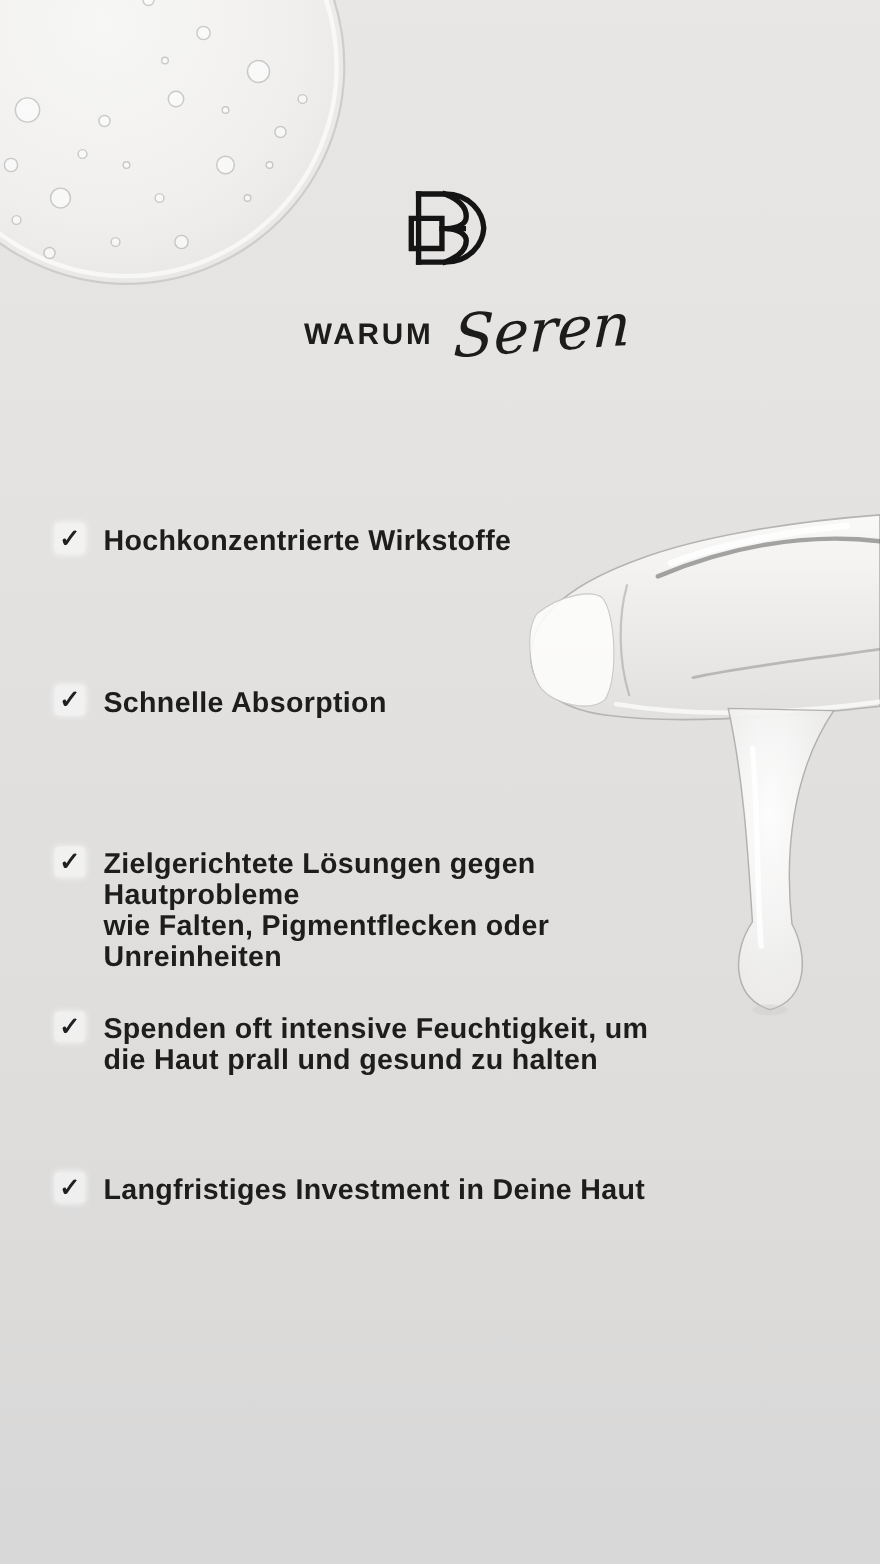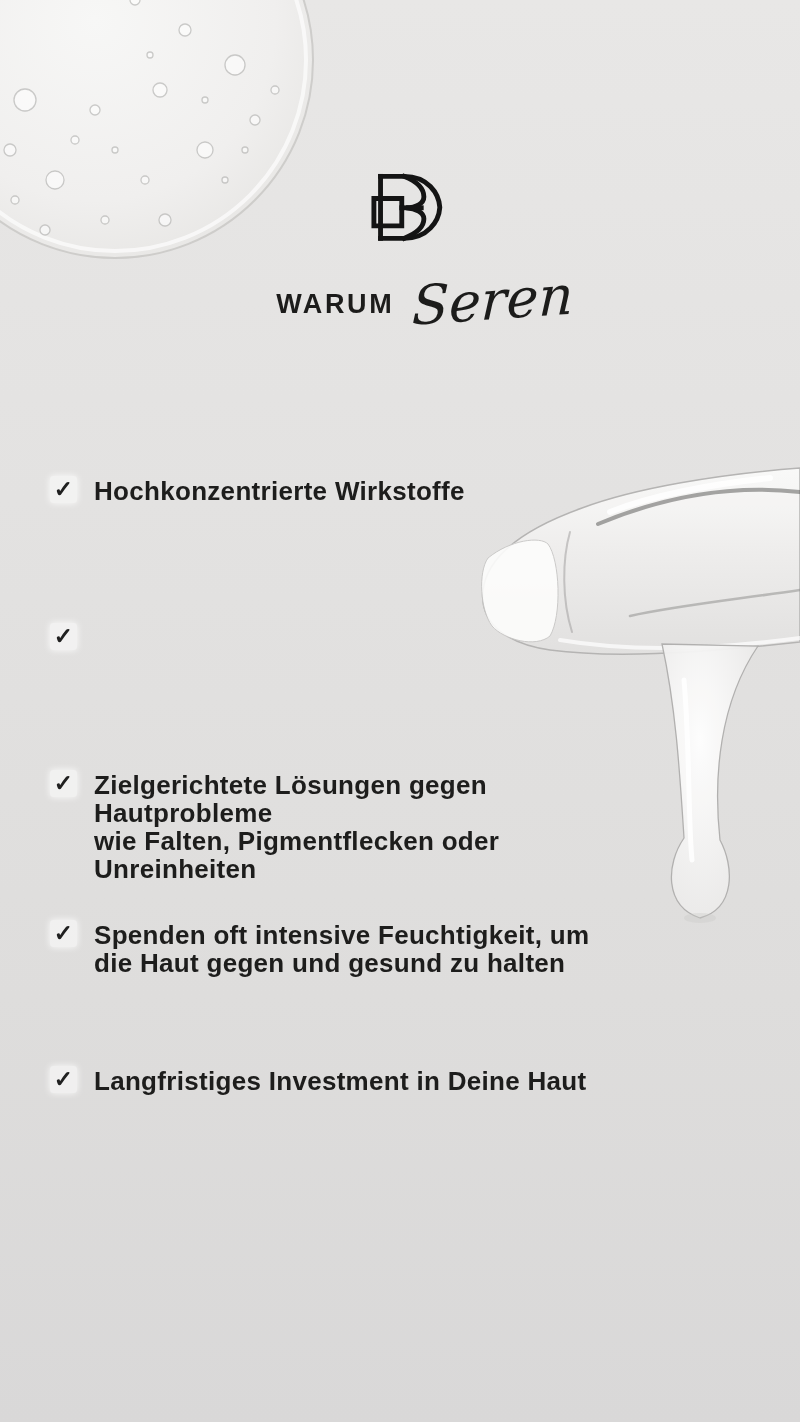--- a/index.html
+++ b/index.html
@@ -201,30 +201,31 @@
     <ellipse cx="230" cy="478" rx="16" ry="5" fill="#c9c8c7" opacity="0.35"></ellipse>
   </svg>
 
   <div class="checklist">
     <div class="check-item">
       <span class="check-box">✓</span>
       <span class="check-text">Hochkonzentrierte Wirkstoffe</span>
     </div>
     <div class="check-item">
       <span class="check-box">✓</span>
+      <span class="check-text">Schnelle Absorption</span>
     </div>
     <div class="check-item">
       <span class="check-box">✓</span>
       <span class="check-text">Zielgerichtete Lösungen gegen Hautprobleme
 wie Falten, Pigmentflecken oder Unreinheiten</span>
     </div>
     <div class="check-item">
       <span class="check-box">✓</span>
       <span class="check-text">Spenden oft intensive Feuchtigkeit, um
-die Haut gegen und gesund zu halten</span>
+die Haut prall und gesund zu halten</span>
     </div>
     <div class="check-item">
       <span class="check-box">✓</span>
       <span class="check-text">Langfristiges Investment in Deine Haut</span>
     </div>
   </div>
 
 </div>
 
 </body></html>

